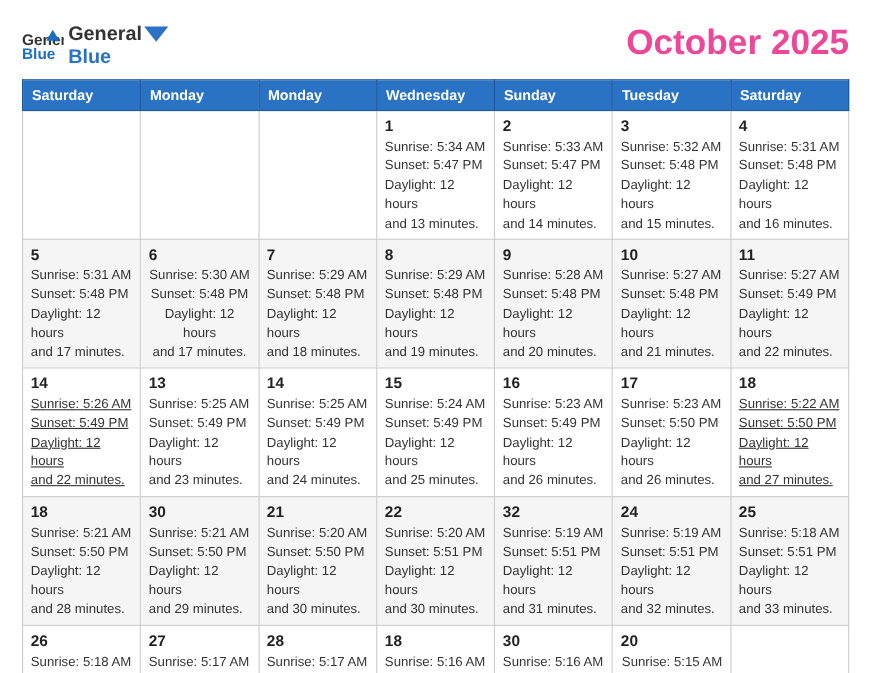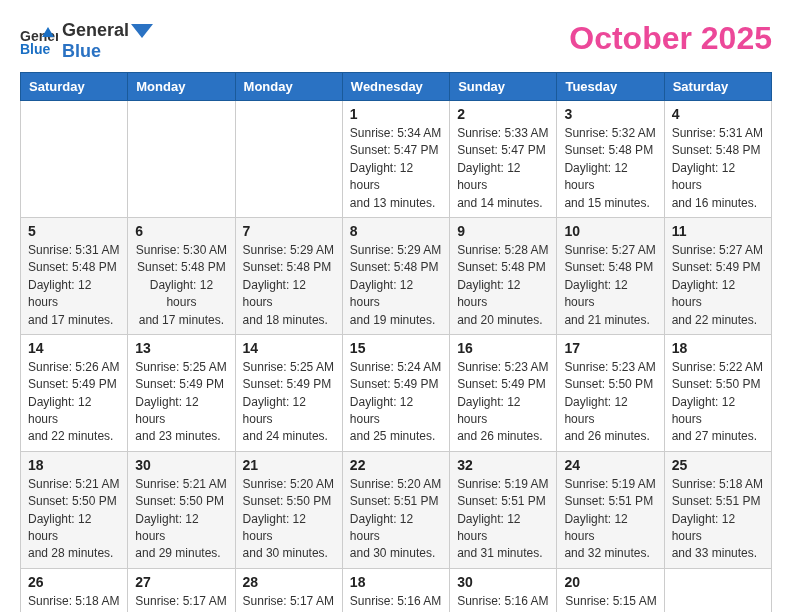--- a/index.html
+++ b/index.html
@@ -195,21 +195,21 @@
           <span class="day-number">11</span>
           <div class="day-info" style="white-space: pre-line;">Sunrise: 5:27 AM
 Sunset: 5:49 PM
 Daylight: 12 hours
 and 22 minutes.</div>
         </td>
       </tr>
       <tr>
         <td>
           <span class="day-number">14</span>
-          <div class="day-info" style="white-space: pre-line;">Sunrise: 5:26 AM
+          <div class="day-info" style="white-space: pre-line; text-decoration: underline;">Sunrise: 5:26 AM
 Sunset: 5:49 PM
 Daylight: 12 hours
 and 22 minutes.</div>
         </td>
         <td>
           <span class="day-number">13</span>
           <div class="day-info" style="white-space: pre-line;">Sunrise: 5:25 AM
 Sunset: 5:49 PM
 Daylight: 12 hours
 and 23 minutes.</div>
@@ -237,21 +237,21 @@
         </td>
         <td>
           <span class="day-number">17</span>
           <div class="day-info" style="white-space: pre-line;">Sunrise: 5:23 AM
 Sunset: 5:50 PM
 Daylight: 12 hours
 and 26 minutes.</div>
         </td>
         <td>
           <span class="day-number">18</span>
-          <div class="day-info" style="white-space: pre-line;">Sunrise: 5:22 AM
+          <div class="day-info" style="white-space: pre-line; text-decoration: underline;">Sunrise: 5:22 AM
 Sunset: 5:50 PM
 Daylight: 12 hours
 and 27 minutes.</div>
         </td>
       </tr>
       <tr>
         <td>
           <span class="day-number">18</span>
           <div class="day-info" style="white-space: pre-line;">Sunrise: 5:21 AM
 Sunset: 5:50 PM

